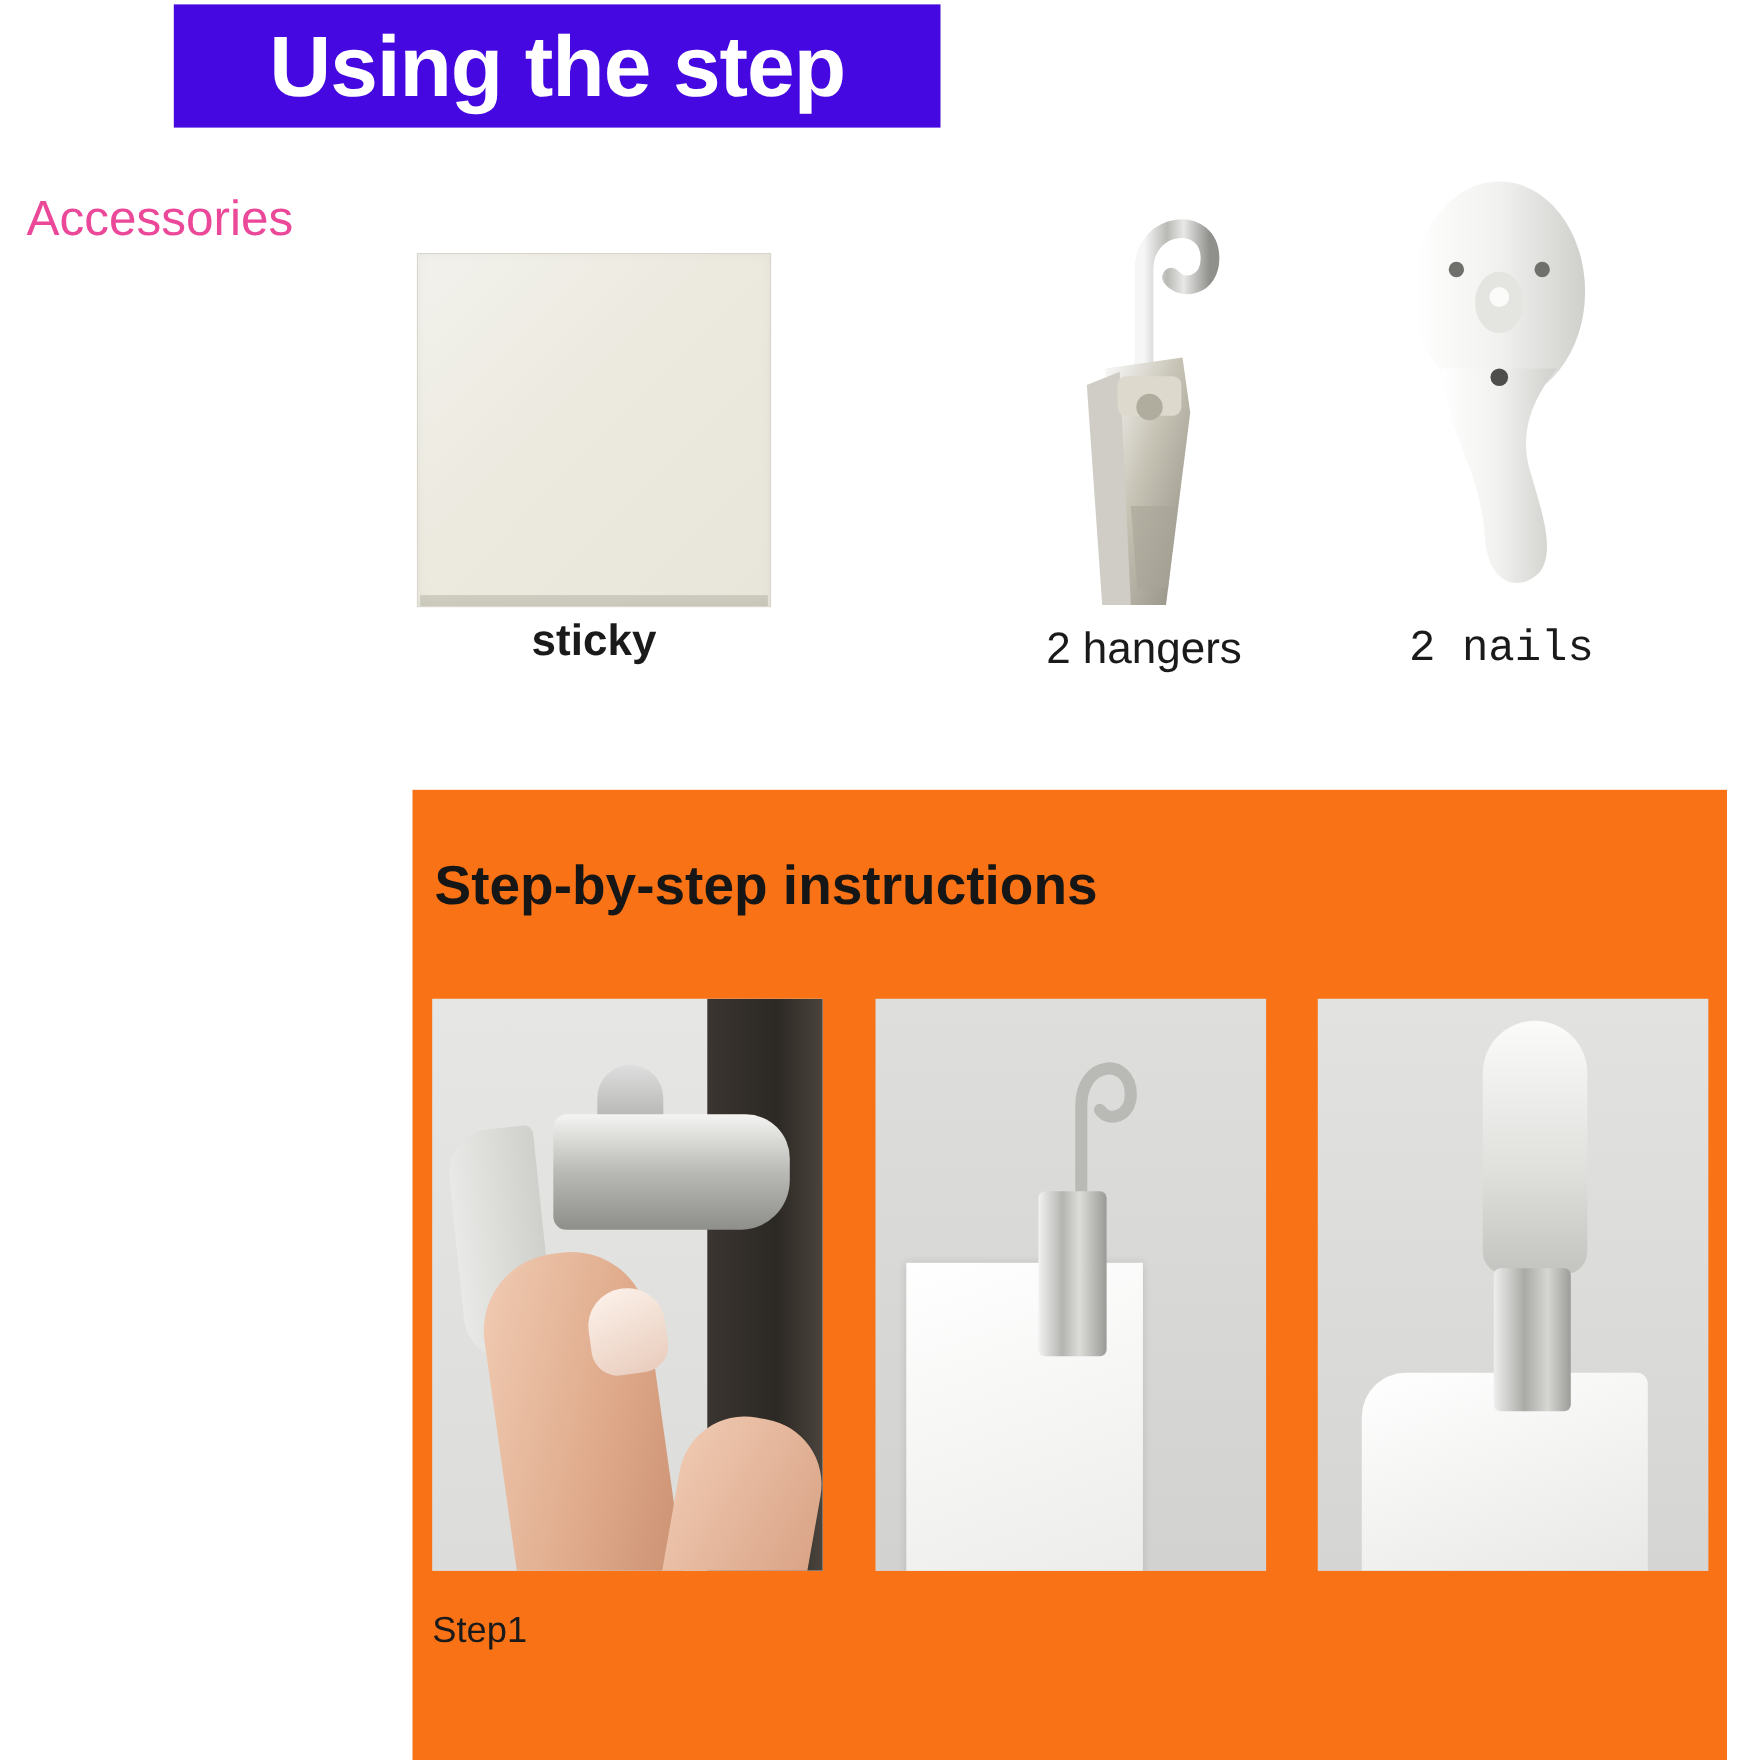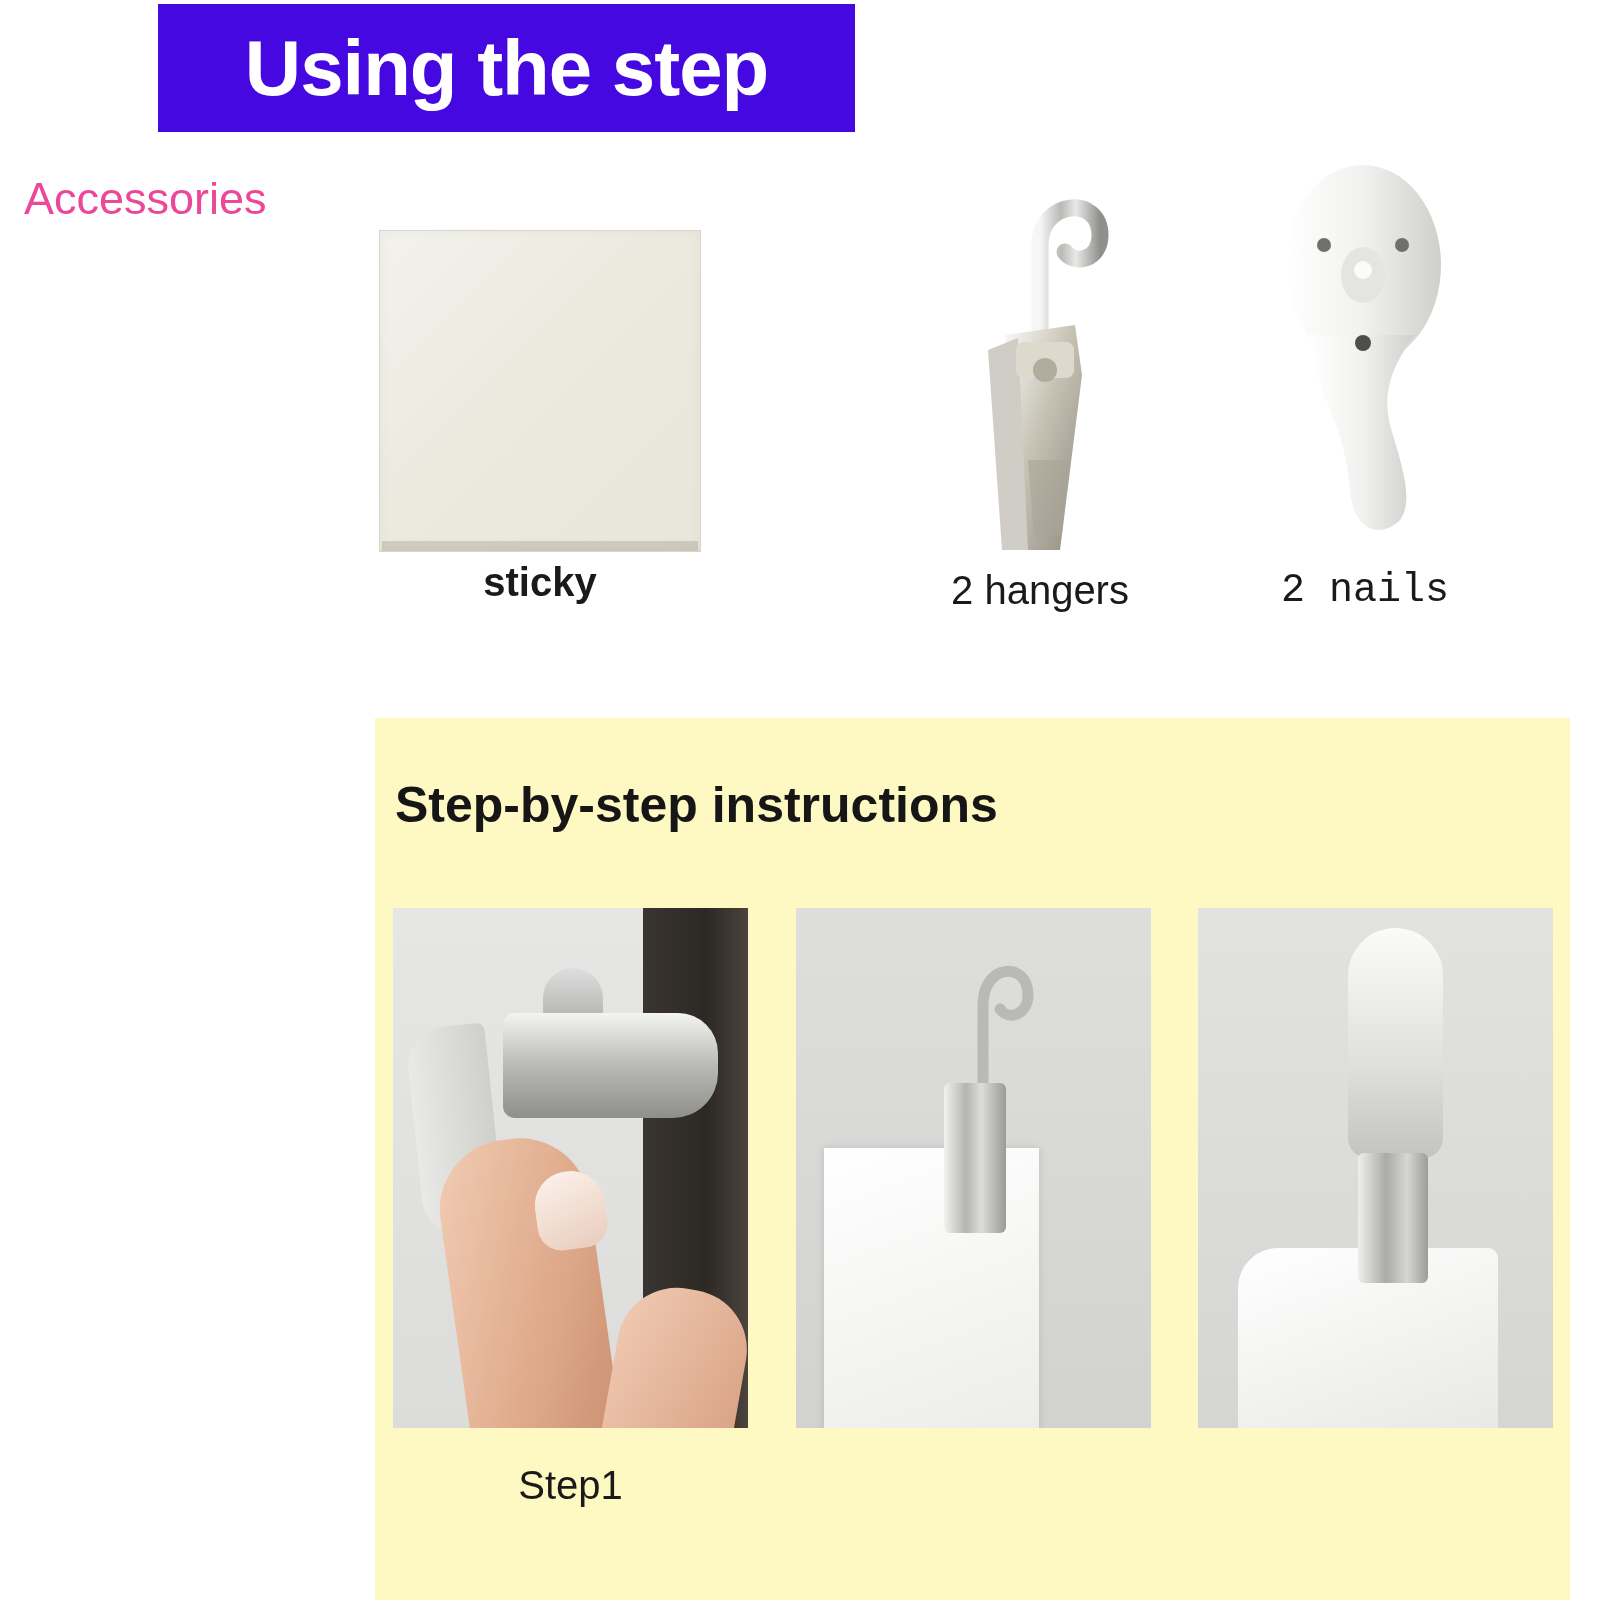--- a/index.html
+++ b/index.html
@@ -14,21 +14,21 @@
     overflow: hidden;
     position: relative;
   }
 
   
   .title-banner {
     position: absolute;
     left: 158px;
     top: 4px;
     width: 697px;
-    height: 128px;
+    height: 112px;
     background: #4508e0;
     display: flex;
     align-items: center;
     justify-content: center;
   }
   .title-banner .title-text {
     color: #ffffff;
     font-size: 78px;
     font-weight: bold;
     letter-spacing: -1px;
@@ -96,21 +96,21 @@
     margin: 0 auto;
   }
 
   
   .steps-panel {
     position: absolute;
     left: 375px;
     top: 718px;
     width: 1195px;
     height: 882px;
-    background: #fef9c3;
+    background: #f97316;
   }
   .steps-title {
     position: absolute;
     left: 20px;
     top: 58px;
     font-size: 50px;
     font-weight: bold;
     color: #161616;
     white-space: nowrap;
   }
@@ -237,22 +237,21 @@
   .step-captions {
     position: absolute;
     left: 18px;
     top: 745px;
     width: 1160px;
     display: flex;
     justify-content: space-between;
   }
   .step-caption {
     width: 355px;
-    text-align: center;
-    font-size: 40px;
+    font-size: 33px;
     color: #1a1a1a;
   }
 </style>
 </head>
 <body>
 
 <div class="title-banner">
   <span class="title-text">Using the step</span>
 </div>
 

